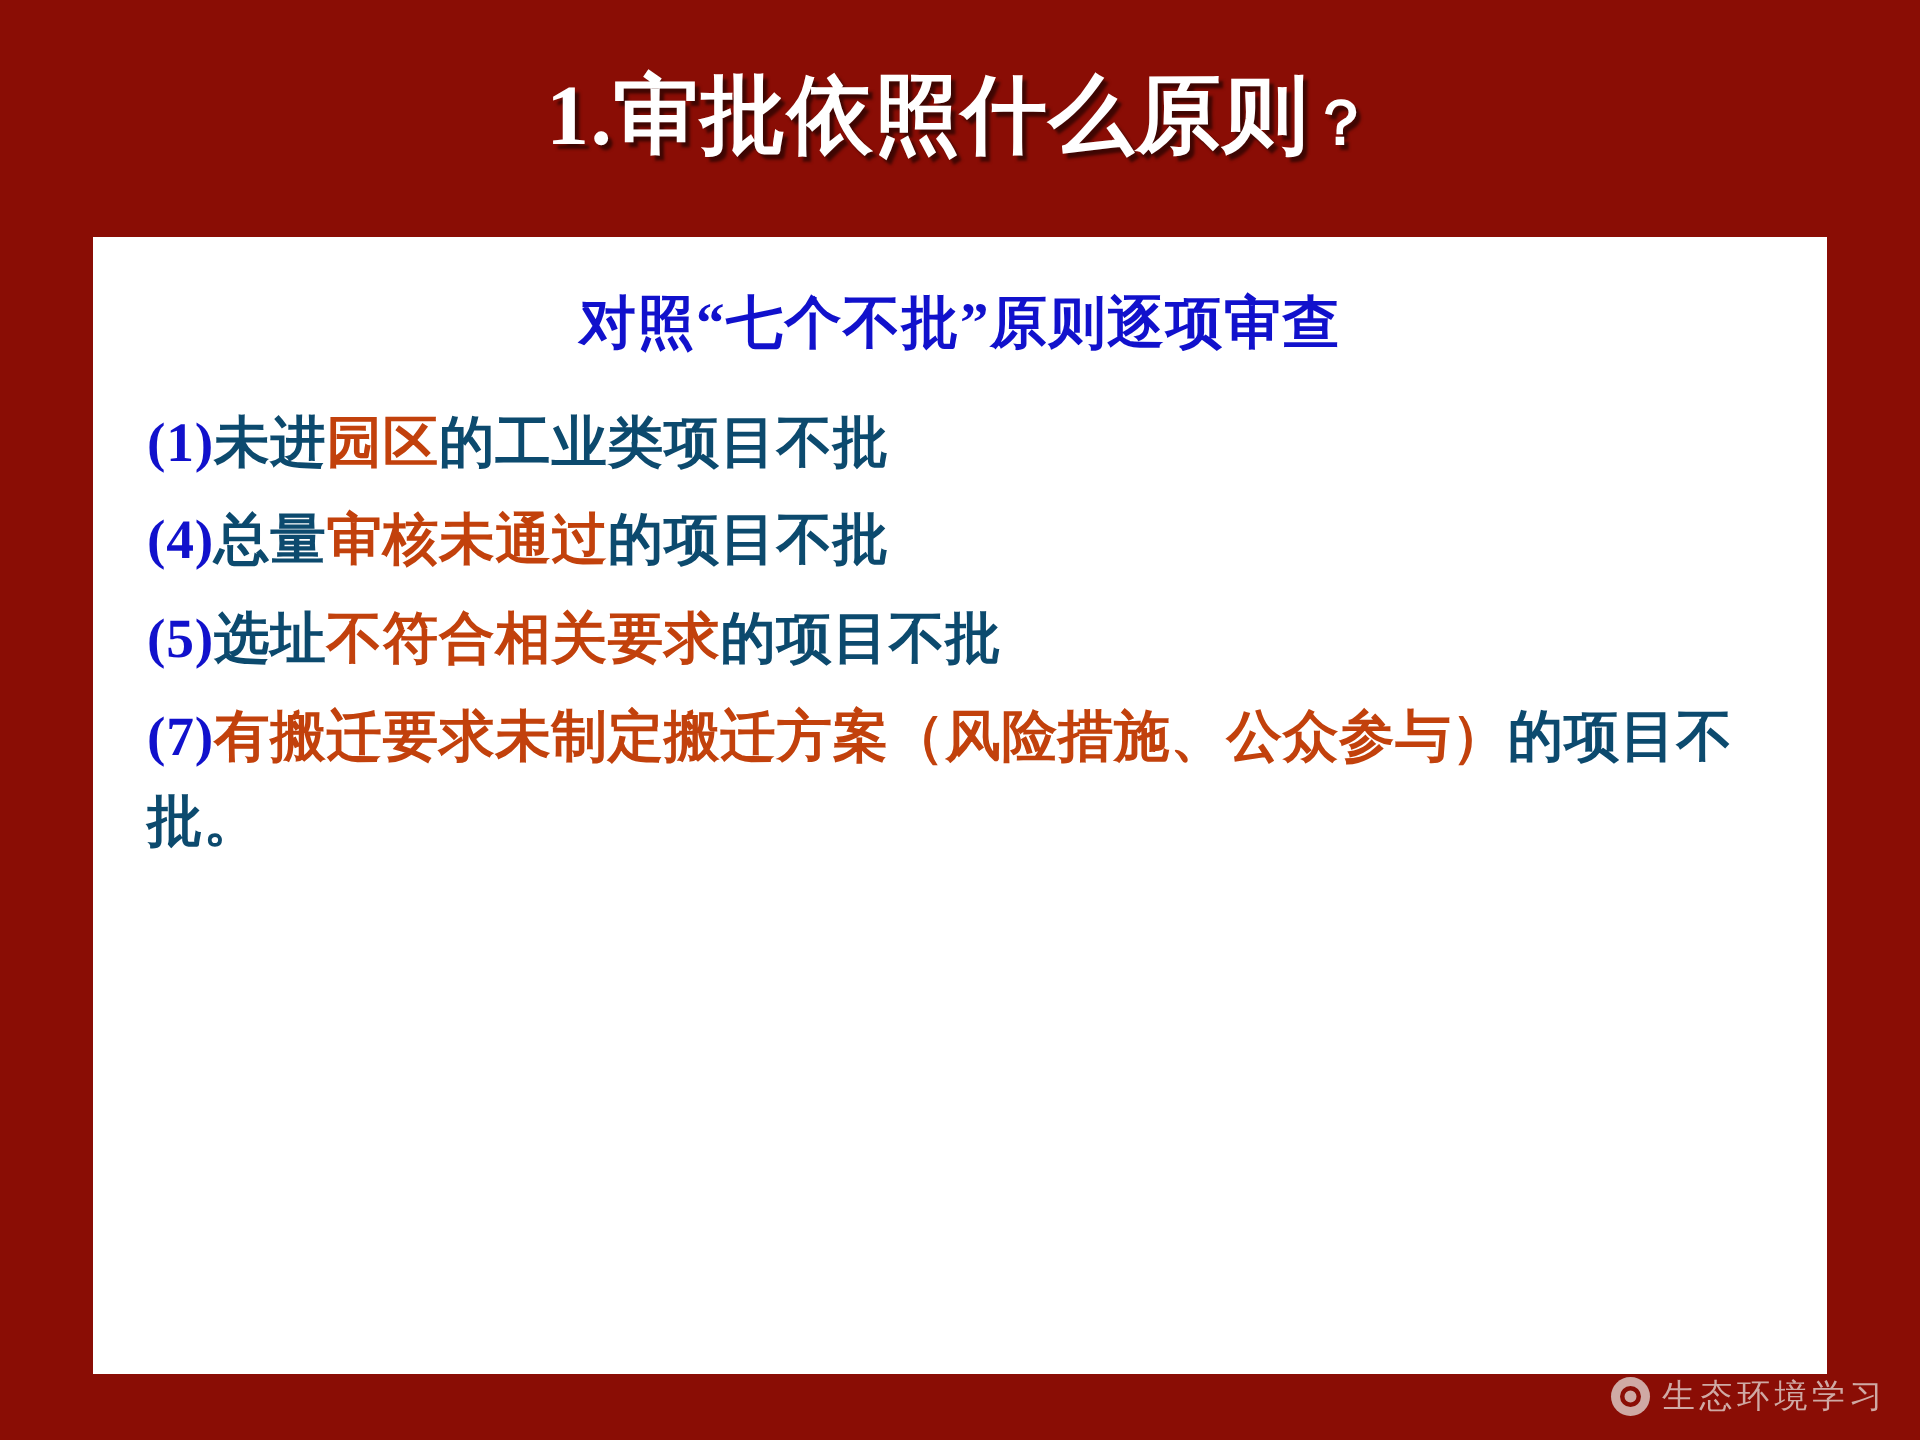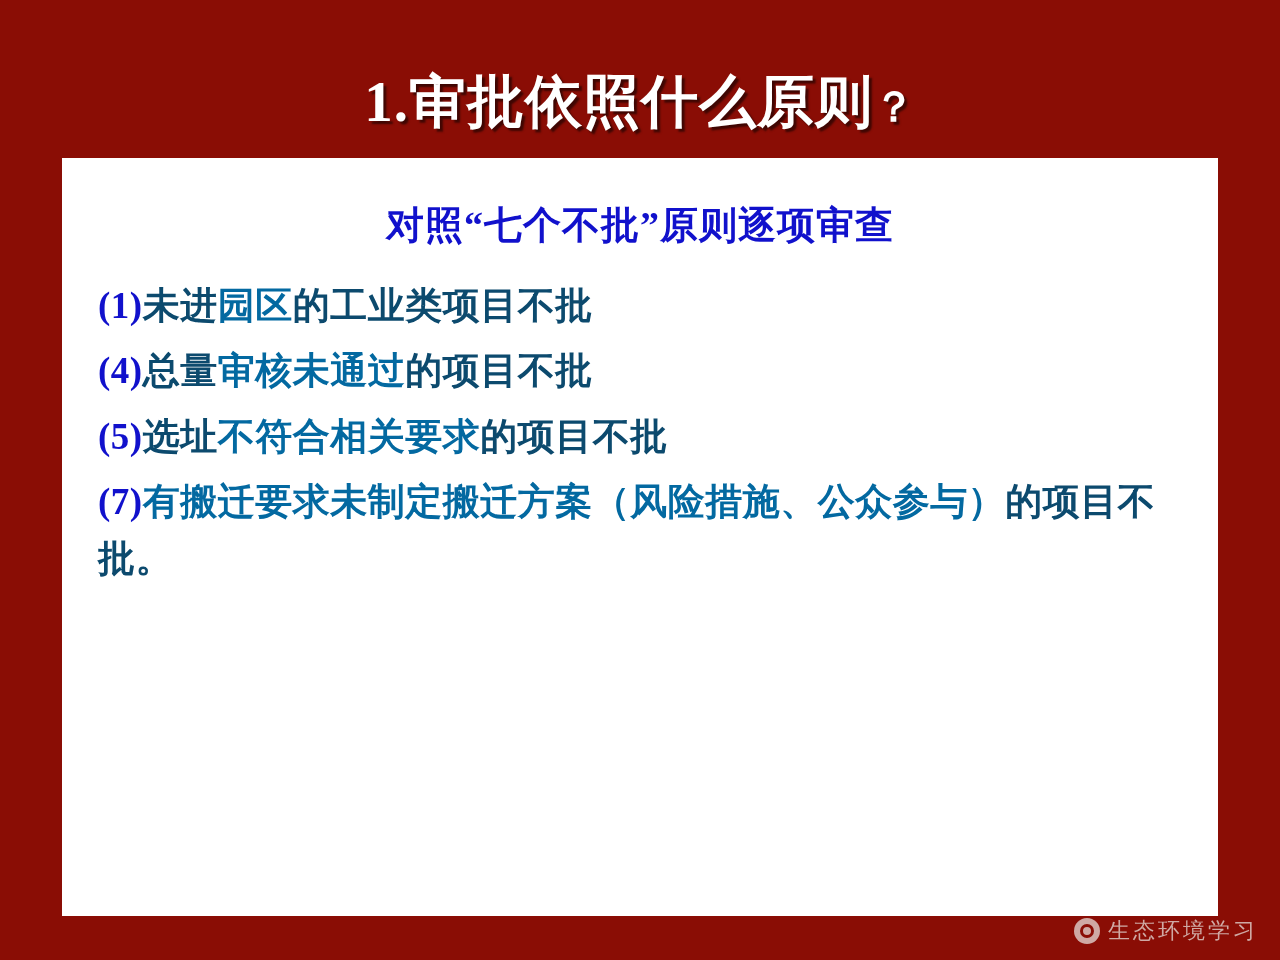--- a/index.html
+++ b/index.html
@@ -14,21 +14,21 @@
     overflow: hidden;
   }
   .slide {
     position: relative;
     width: 1280px;
     height: 960px;
     box-sizing: border-box;
   }
   .slide-title {
     position: absolute;
-    top: 64px;
+    top: 39px;
     left: 0;
     width: 1280px;
     text-align: center;
     color: #ffffff;
     font-size: 57px;
     font-weight: bold;
     letter-spacing: 1px;
     text-shadow: 3px 3px 2px rgba(0,0,0,0.55);
     white-space: nowrap;
   }
@@ -36,21 +36,21 @@
     font-size: 42px;
   }
   .content-card {
     position: absolute;
     left: 62px;
     top: 158px;
     width: 1156px;
     height: 758px;
     background: #ffffff;
     box-sizing: border-box;
-    padding: 34px 18px 10px 18px;
+    padding: 24px 18px 10px 18px;
   }
   .subtitle {
     text-align: center;
     color: #1111cc;
     font-size: 38px;
     font-weight: bold;
     letter-spacing: 1px;
     margin-top: 8px;
     margin-bottom: 26px;
     white-space: nowrap;
@@ -63,21 +63,21 @@
     font-weight: bold;
     color: #1111cc;
     line-height: 1.55;
     margin-bottom: 8px;
     letter-spacing: 0.5px;
   }
   .item .num {
     color: #1111cc;
   }
   .blue { color: #0c4a6e; }
-  .red  { color: #0369a1; }
+  .red  { color: #c2410c; }
   .watermark {
     position: absolute;
     right: 22px;
     bottom: 14px;
     display: flex;
     align-items: center;
     gap: 8px;
     color: #cfa9a4;
     font-size: 22px;
     font-family: Liberation Mono, monospace;

